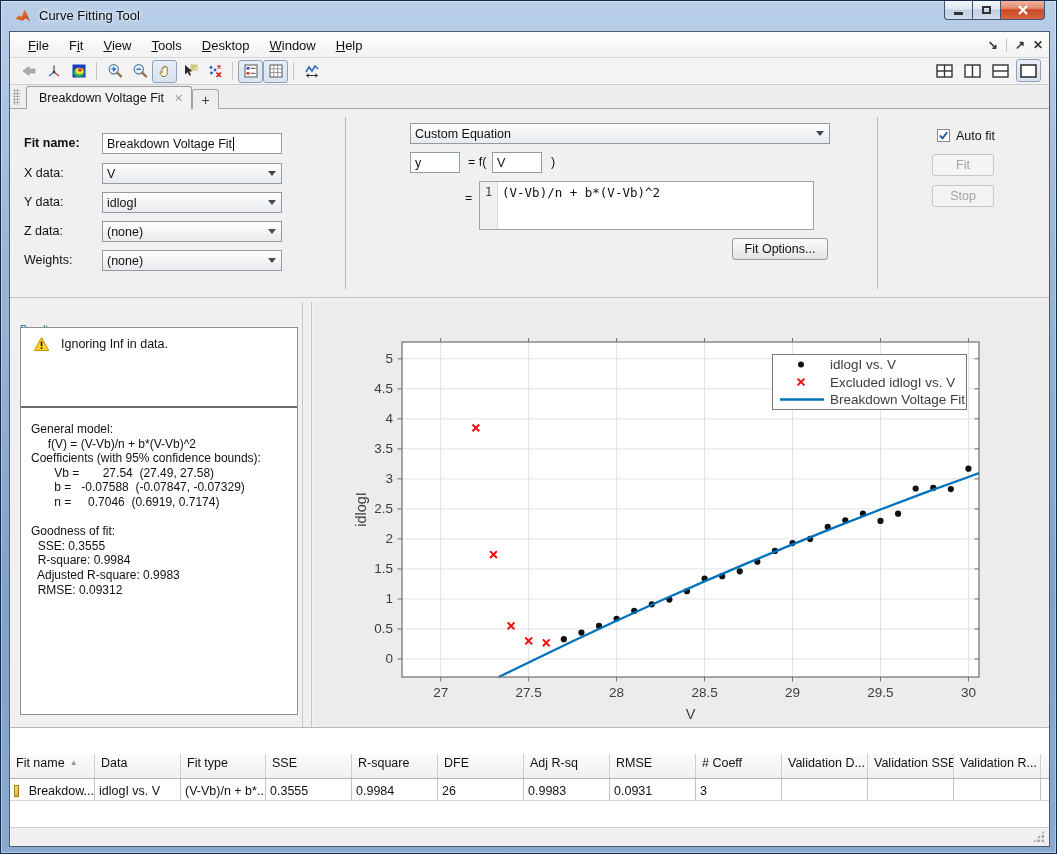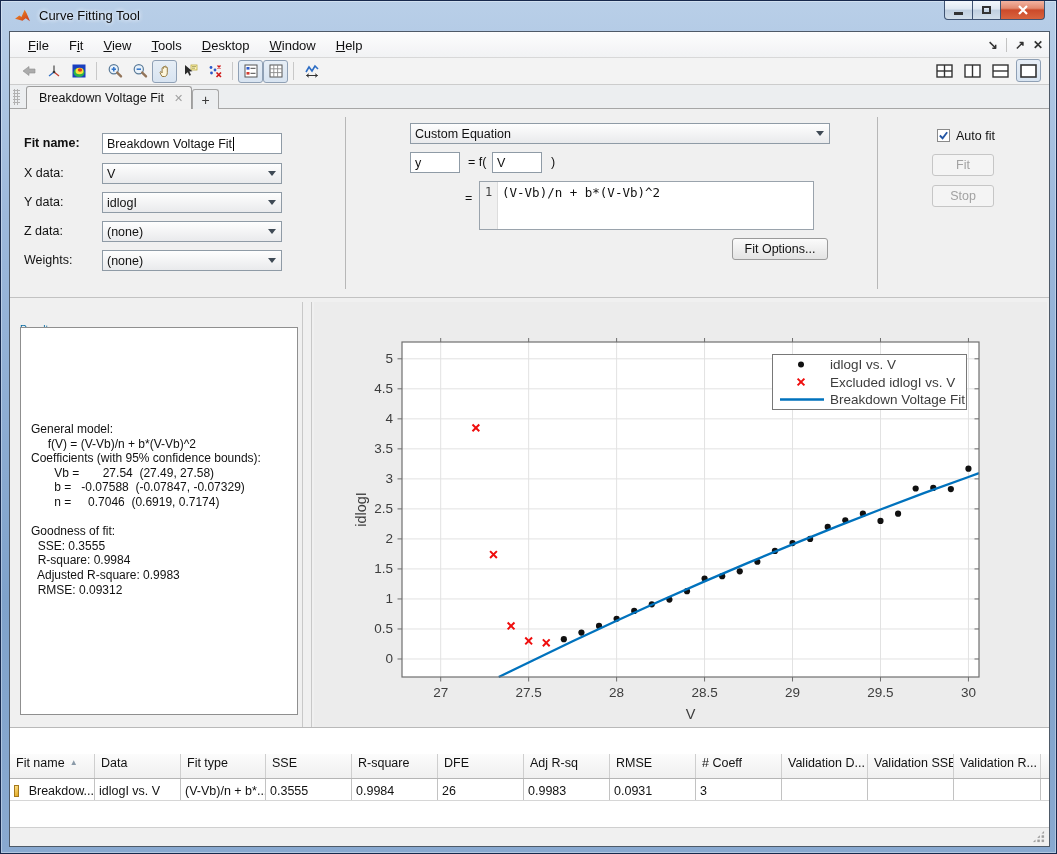--- a/index.html
+++ b/index.html
@@ -333,20 +333,28 @@
       <div class="btn disabled" style="position:absolute; left:922px; top:76px; width:62px; height:22px;">
         <span>Stop</span>
       </div>
     </div>
 
     <div class="hsplit"></div>
 
     <div class="middle">
       <div class="results-label">Results</div>
       <div class="results-box">
+        <div class="warn-sec">
+          <svg class="warn-icon" viewBox="0 0 16 16">
+            <path d="M8 1.5 L15.2 14.5 L0.8 14.5 Z" fill="#ffd22e" stroke="#c79100" stroke-width="1"></path>
+            <rect x="7.2" y="5.5" width="1.7" height="4.6" fill="#222"></rect>
+            <rect x="7.2" y="11.3" width="1.7" height="1.7" fill="#222"></rect>
+            </svg>
+          <span class="warn-text">Ignoring Inf in data.</span>
+        </div>
         <div class="results-text">General model:
      f(V) = (V-Vb)/n + b*(V-Vb)^2
 Coefficients (with 95% confidence bounds):
        Vb =       27.54  (27.49, 27.58)
        b =   -0.07588  (-0.07847, -0.07329)
        n =     0.7046  (0.6919, 0.7174)
 
 Goodness of fit:
   SSE: 0.3555
   R-square: 0.9984

